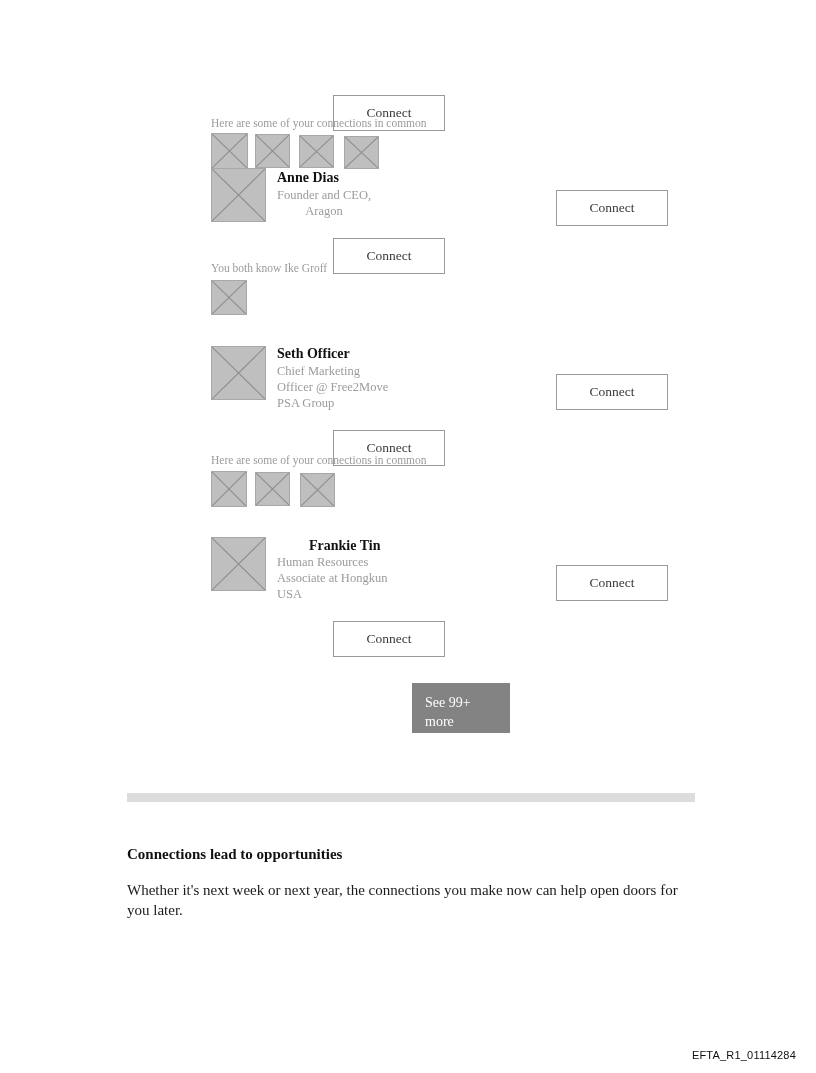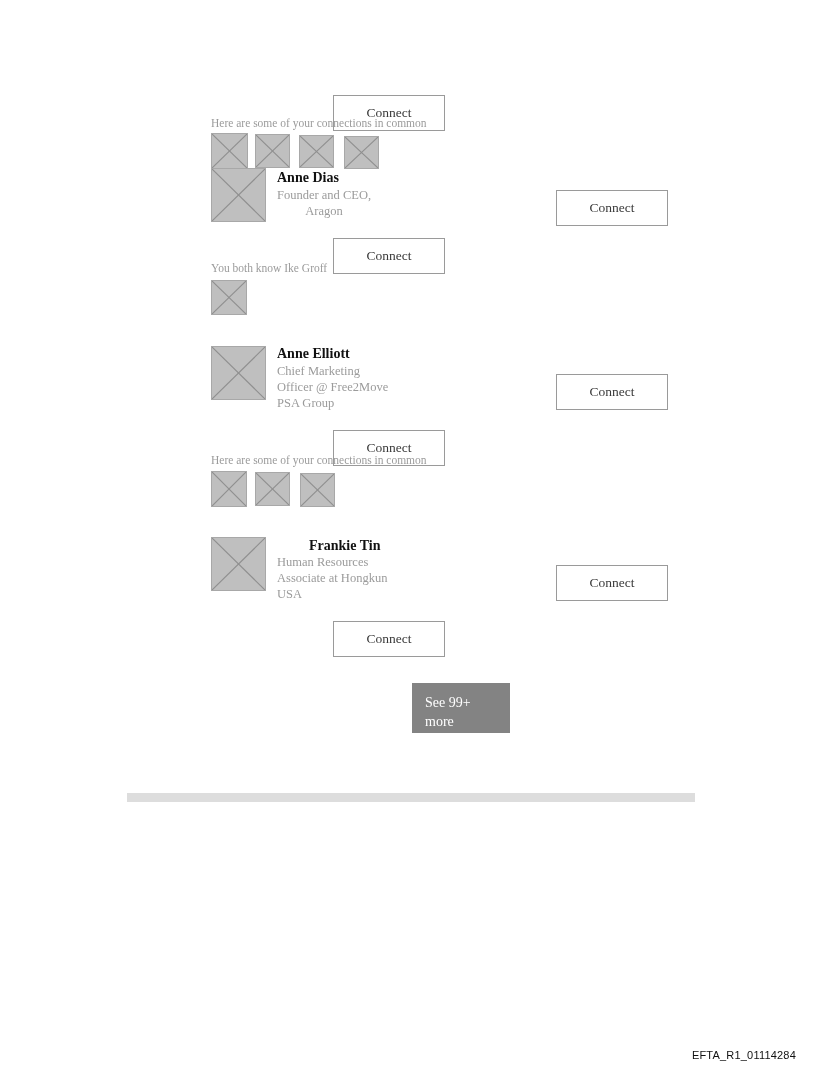--- a/index.html
+++ b/index.html
@@ -198,21 +198,21 @@
         <line x1="36" y1="0" x2="0" y2="35"></line>
       </svg>
   </div>
 
   <div class="avatar" style="left:211px; top:346px; width:55px; height:54px;">
     <svg viewBox="0 0 55 54" preserveAspectRatio="none">
         <line x1="0" y1="0" x2="55" y2="54"></line>
         <line x1="55" y1="0" x2="0" y2="54"></line>
       </svg>
   </div>
-  <div class="person-name" style="left:277px; top:346px;">Anne Elliott</div>
+  <div class="person-name" style="left:277px; top:346px;">Seth Officer</div>
   <div class="person-title" style="left:277px; top:363px;">Chief Marketing
 Officer @ Free2Move
 PSA Group</div>
   <button class="connect-btn" style="left:556px; top:374px;">Connect</button>
 
   <button class="connect-btn" style="left:333px; top:430px;">Connect</button>
 
   <div class="common-label" style="left:211px; top:454px;">Here are some of your connections in common</div>
 
   <div class="avatar" style="left:211px; top:471px; width:36px; height:36px;">
@@ -246,16 +246,18 @@
 USA</div>
   <button class="connect-btn" style="left:556px; top:565px;">Connect</button>
 
   <button class="connect-btn" style="left:333px; top:621px;">Connect</button>
 
   <button class="see-more-btn">See 99+
 more</button>
 
   <div class="divider"></div>
 
+  <div class="section-heading">Connections lead to opportunities</div>
+  <div class="section-body">Whether it's next week or next year, the connections you make now can help open doors for you later.</div>
 
   <div class="doc-id">EFTA_R1_01114284</div>
 
 </div>
 
 </body></html>

